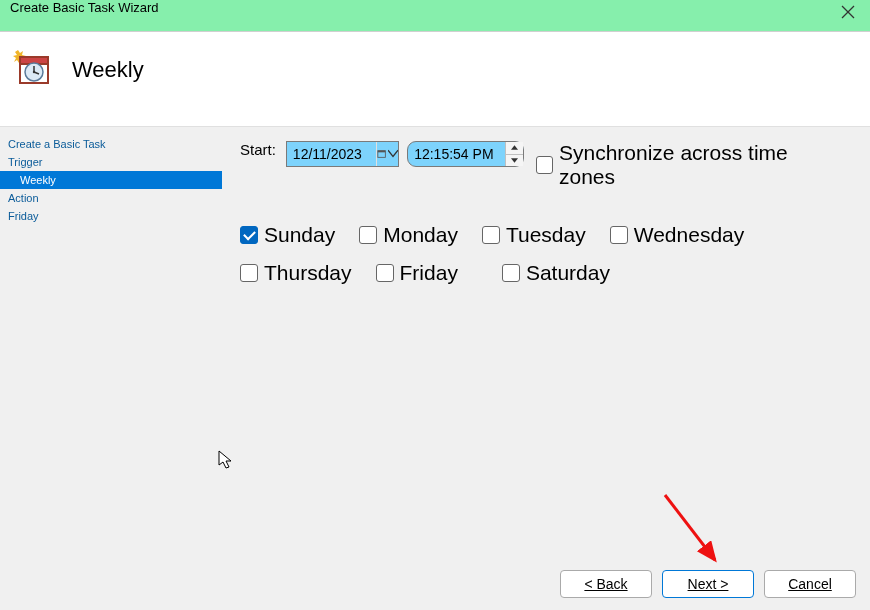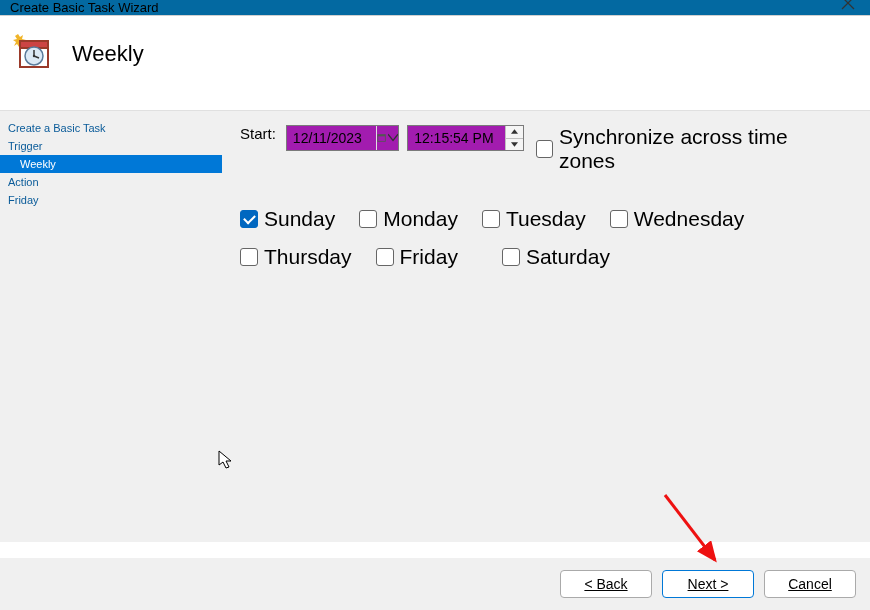--- a/index.html
+++ b/index.html
@@ -8,25 +8,25 @@
       font-family: 'Segoe UI', Tahoma, sans-serif;
       font-size: 14px;
       color: #000;
       background: #fff;
       width: 870px;
       height: 610px;
       position: relative;
       overflow: hidden;
     }
     .titlebar {
-      height: 16px;
-      background: #0369a1;
+      height: 32px;
+      background: #86efac;
       border-bottom: 1px solid #d0d0d0;
       display: flex;
-      align-items: flex-end;
+      align-items: flex-start;
       padding: 0 10px;
     }
     .titlebar-title {
       font-size: 13px;
       color: #000;
     }
     .titlebar-close {
       margin-left: auto;
       width: 24px;
       height: 24px;
@@ -83,39 +83,39 @@
     .content {
       flex: 1;
       padding: 14px 18px 10px 18px;
       background: #f0f0f0;
       position: relative;
     }
     .row { display: flex; align-items: flex-start; margin-bottom: 22px; }
     .row.first { margin-bottom: 34px; }
     .lbl { font-size: 15px; margin-right: 10px; }
     .date-field, .time-field {
-      background: #a21caf;
+      background: #7dd3fc;
       border: 1px solid #7a7a7a;
       height: 26px;
       display: flex;
       align-items: center;
       font-size: 14px;
     }
     .date-field { width: 122px; margin-right: 8px; }
     .date-text { flex: 1; padding: 0 6px; }
     .date-drop {
       width: 22px;
       height: 100%;
       display: flex;
       align-items: center;
       justify-content: center;
       border-left: 1px solid #e0e0e0;
     }
     .date-drop svg { width: 12px; height: 12px; }
-    .time-field { width: 126px; margin-right: 12px; }
+    .time-field { width: 126px; margin-right: 12px; border-radius: 9px; }
     .time-text { flex: 1; padding: 0 6px; }
     .spinner {
       width: 18px;
       height: 100%;
       display: flex;
       flex-direction: column;
       border-left: 1px solid #c0c0c0;
     }
     .spin-btn {
       flex: 1;

